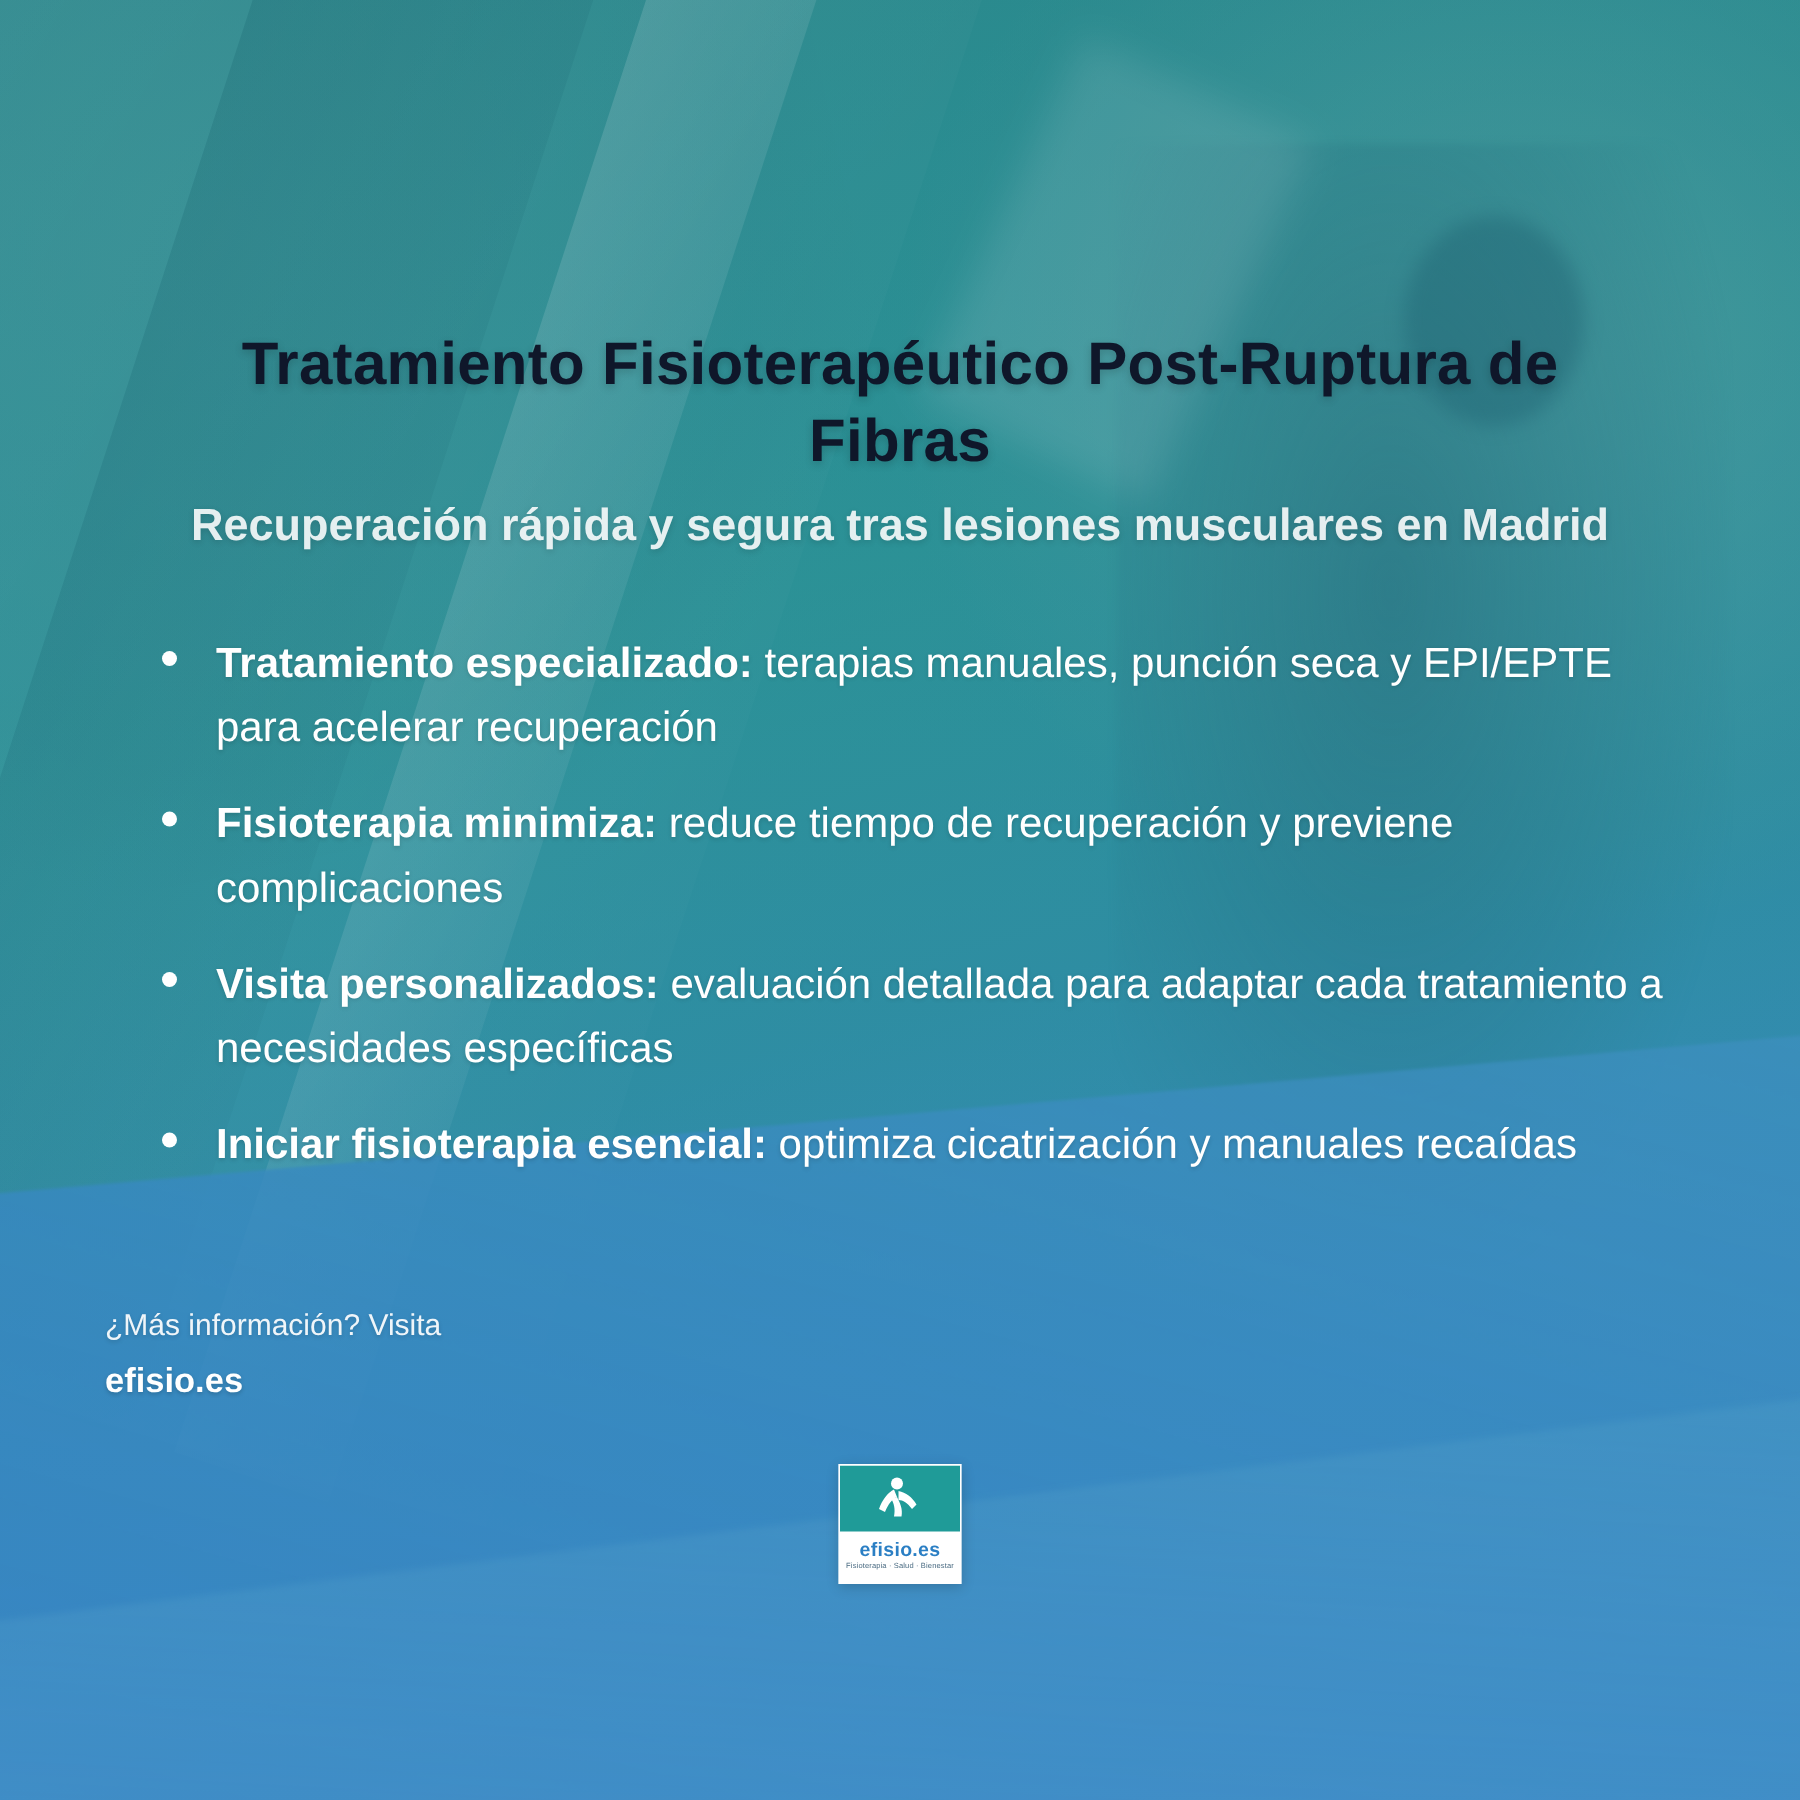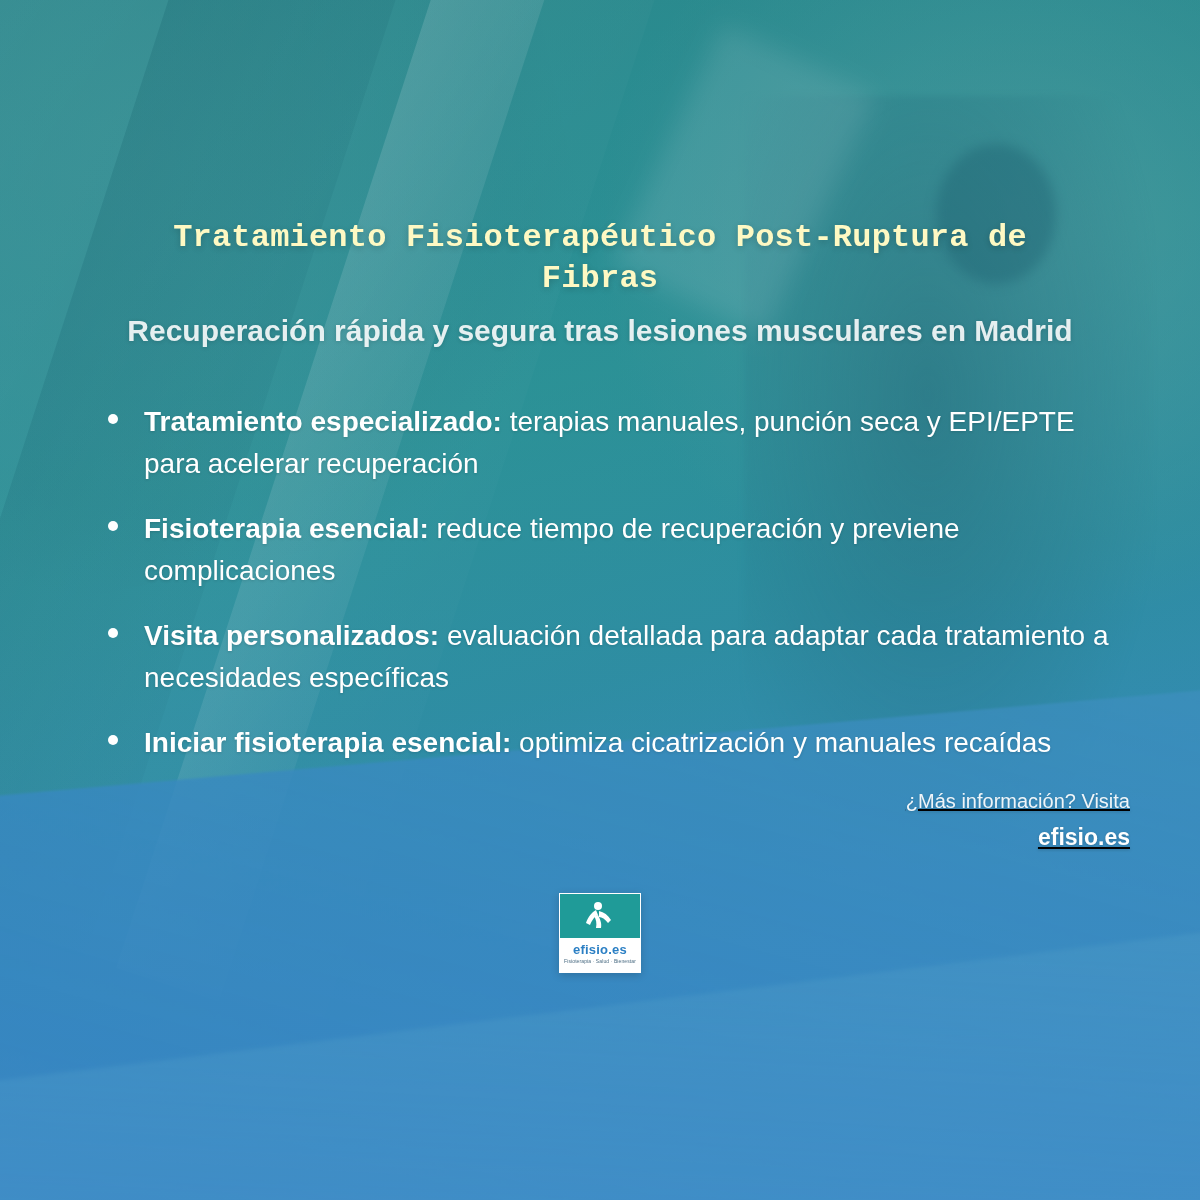--- a/index.html
+++ b/index.html
@@ -157,29 +157,28 @@
     display: flex;
     flex-direction: column;
   }
 
   .headline-block {
     margin-top: 218px;
     text-align: center;
   }
 
   .title {
-    color: #fef9c3;
-    font-size: 32px;
+    color: #0f172a;
+    font-size: 40px;
     font-weight: bold;
     line-height: 1.28;
     letter-spacing: 0.2px;
     margin: 0 auto;
     max-width: 900px;
     text-shadow: 0 2px 6px rgba(0,0,0,0.18);
-    font-family: Liberation Mono, monospace;
   }
 
   .subtitle {
     margin: 10px auto 0 auto;
     max-width: 960px;
     color: rgba(255,255,255,0.88);
     font-size: 30px;
     font-weight: bold;
     line-height: 1.42;
     text-shadow: 0 1px 4px rgba(0,0,0,0.15);
@@ -209,22 +208,22 @@
     height: 10px;
     border-radius: 50%;
     background: #ffffff;
   }
 
   .bullet strong {
     font-weight: bold;
   }
 
   .cta {
-    text-align: right;
-    text-decoration: underline;
+    margin-top: 62px;
+    text-align: left;
   }
 
   .cta-text {
     color: rgba(255,255,255,0.92);
     font-size: 20px;
     line-height: 1.5;
     text-shadow: 0 1px 3px rgba(0,0,0,0.15);
   }
 
   .cta-site {
@@ -311,21 +310,21 @@
       <p class="subtitle">Recuperación rápida y segura tras lesiones musculares en Madrid</p>
     </div>
 
     <ul class="bullets">
       <li class="bullet">
         <span class="bullet-dot"></span>
         <strong>Tratamiento especializado:</strong><span> terapias manuales, punción seca y EPI/EPTE para acelerar recuperación</span>
       </li>
       <li class="bullet">
         <span class="bullet-dot"></span>
-        <strong>Fisioterapia esencial:</strong><span> reduce tiempo de recuperación y previene complicaciones</span>
+        <strong>Fisioterapia minimiza:</strong><span> reduce tiempo de recuperación y previene complicaciones</span>
       </li>
       <li class="bullet">
         <span class="bullet-dot"></span>
         <strong>Visita personalizados:</strong><span> evaluación detallada para adaptar cada tratamiento a necesidades específicas</span>
       </li>
       <li class="bullet">
         <span class="bullet-dot"></span>
         <strong>Iniciar fisioterapia esencial:</strong><span> optimiza cicatrización y manuales recaídas</span>
       </li>
     </ul>

